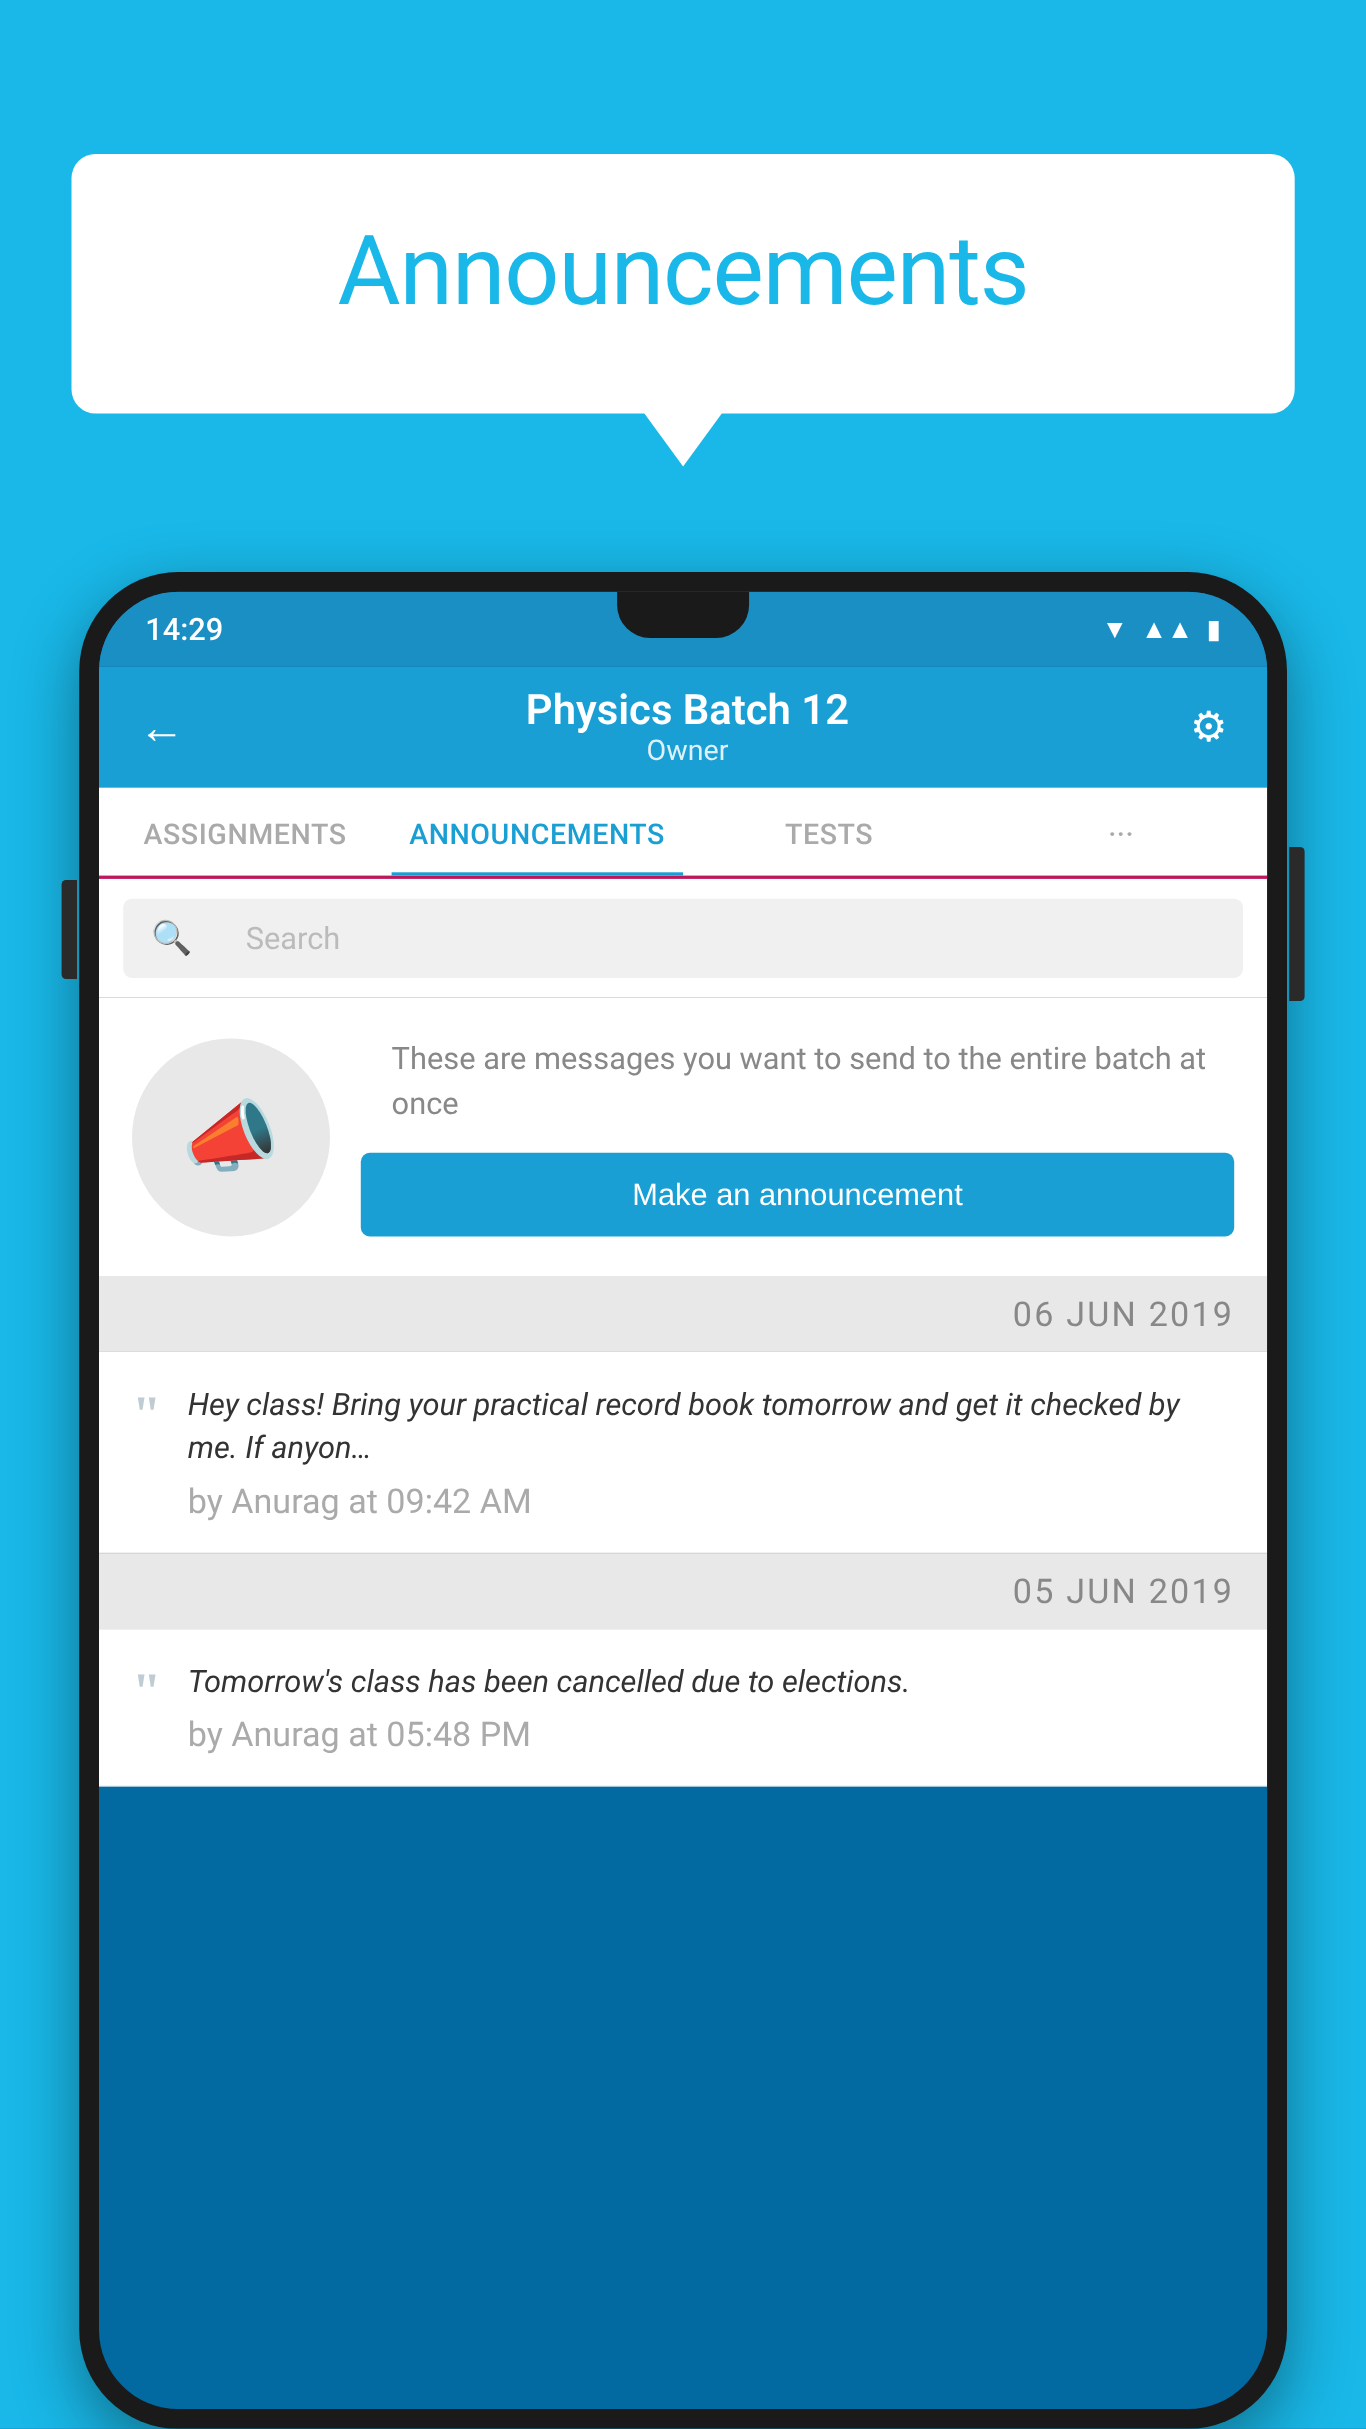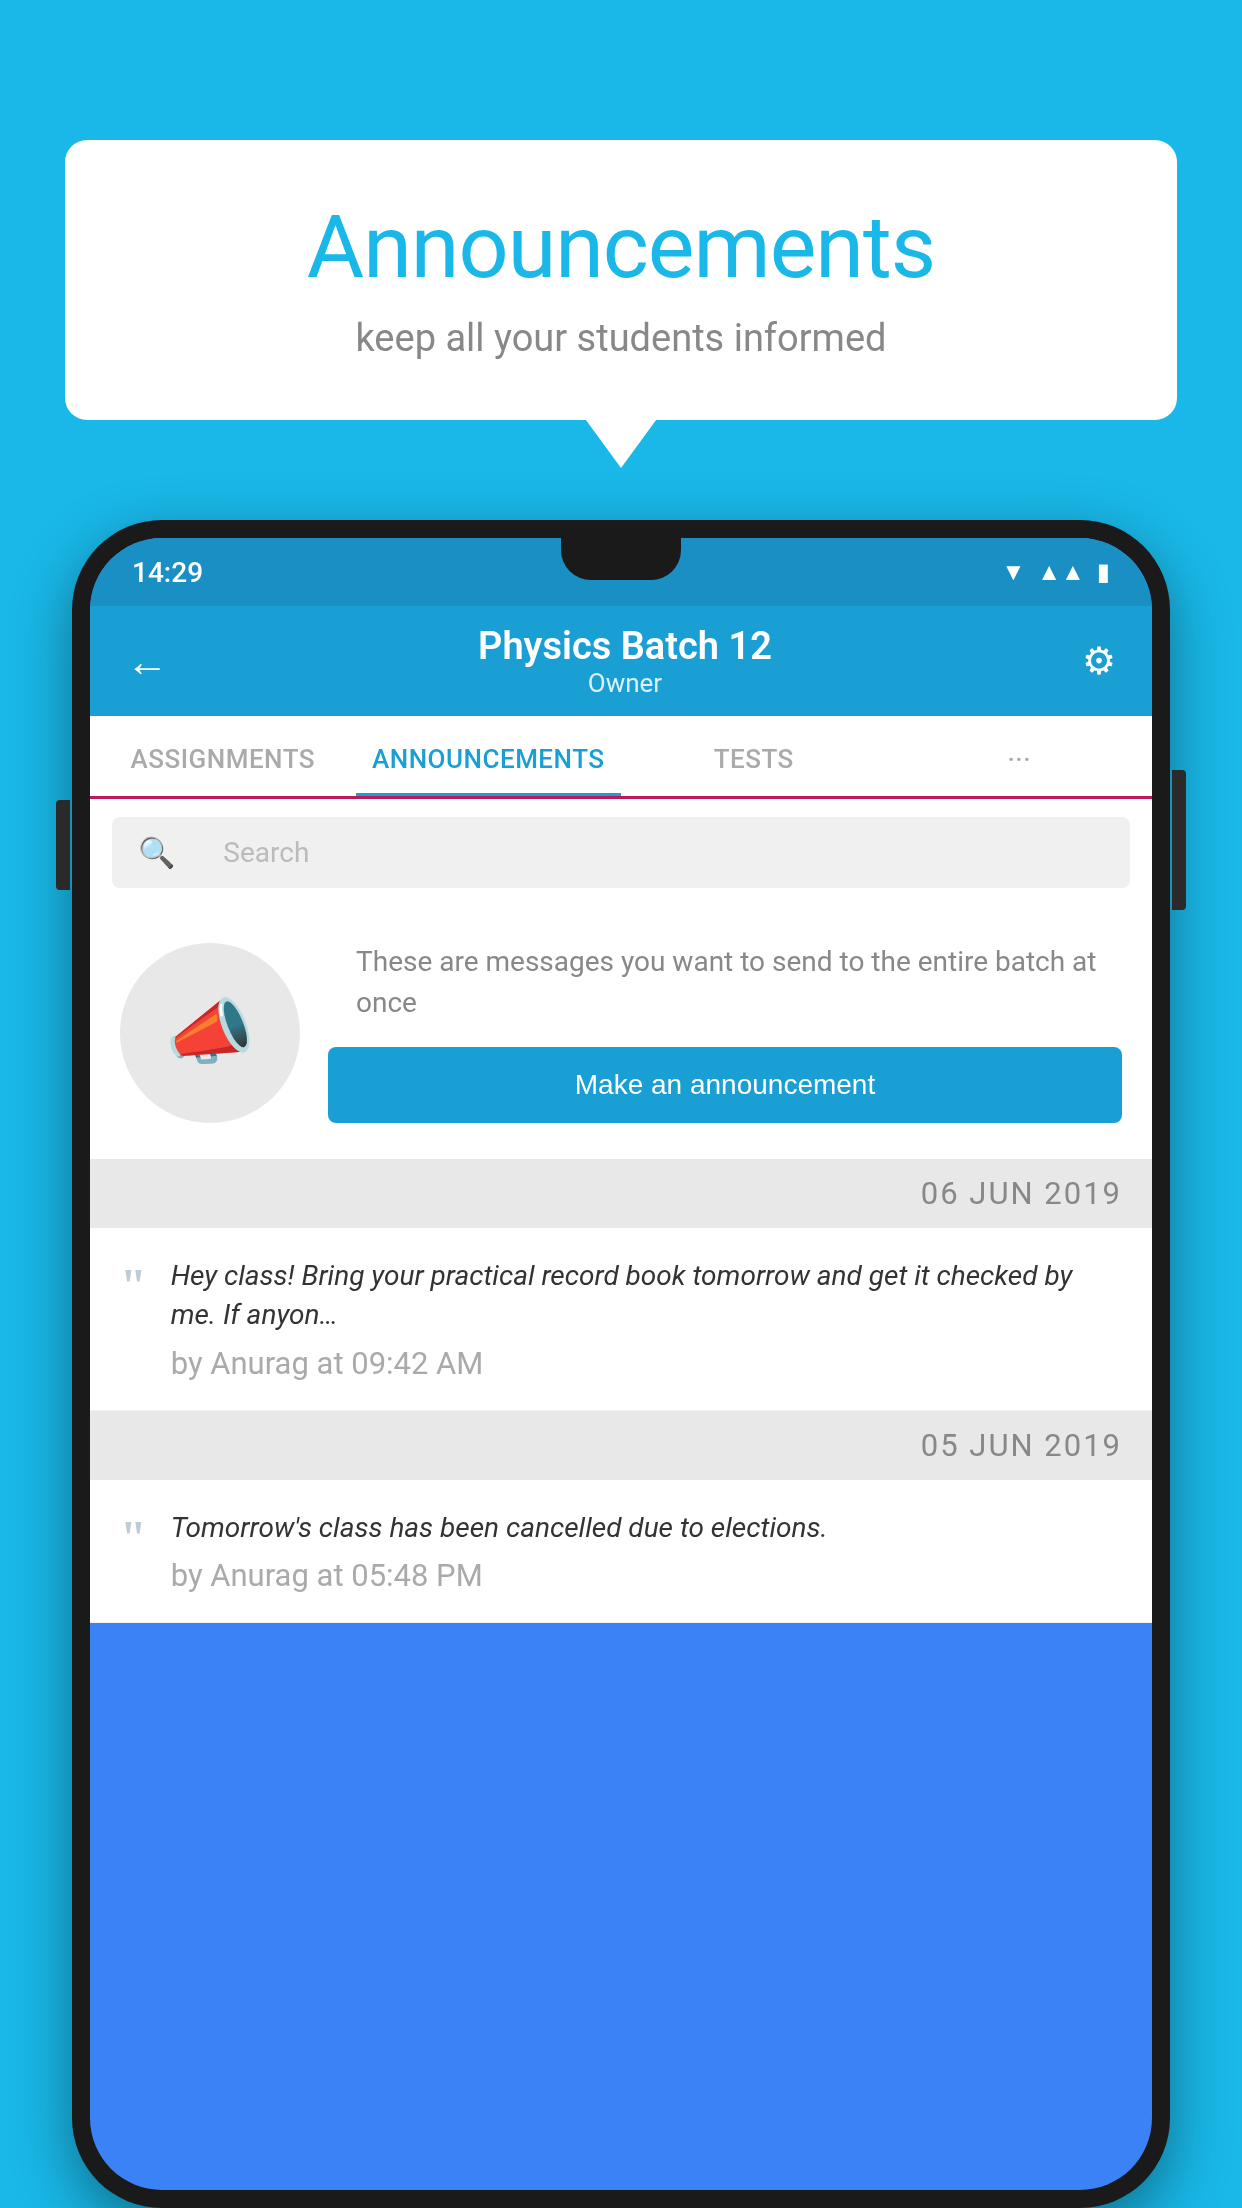--- a/index.html
+++ b/index.html
@@ -93,21 +93,21 @@
       position: absolute;
       right: -16px;
       top: 250px;
       width: 14px;
       height: 140px;
       background: #2a2a2a;
       border-radius: 0 4px 4px 0;
     }
 
     .phone-inner {
-      background: #3b82f6;
+      background: #0369a1;
       border-radius: 72px;
       height: 100%;
       overflow: hidden;
       position: relative;
     }
 
     
     .status-bar {
       background: #1a8fc4;
       height: 68px;
@@ -350,21 +350,20 @@
       flex: 1;
       overflow: hidden;
     }
   </style>
 </head>
 <body>
 
 <div class="speech-bubble-wrapper">
   <div class="speech-bubble">
     <div class="bubble-title">Announcements</div>
-    <div class="bubble-subtitle">keep all your students informed</div>
   </div>
 </div>
 
 <div class="phone-wrapper">
   <div class="phone-outer">
     <div class="phone-inner">
       <div class="phone-screen-flex">
 
         <div class="status-bar">
           <div class="notch"></div>

